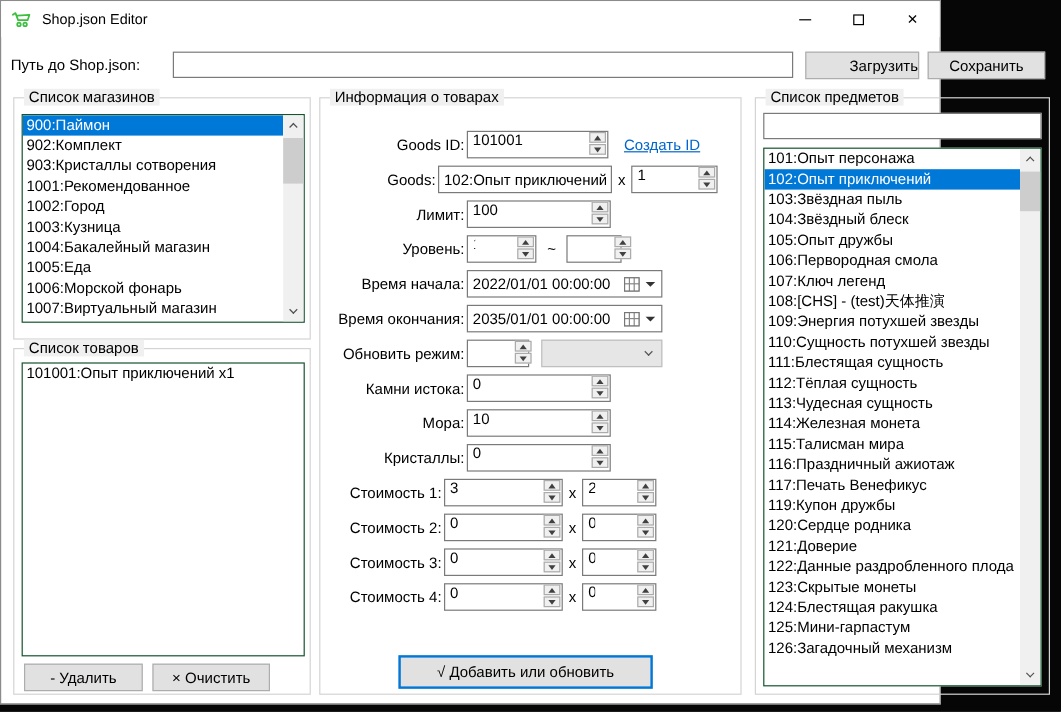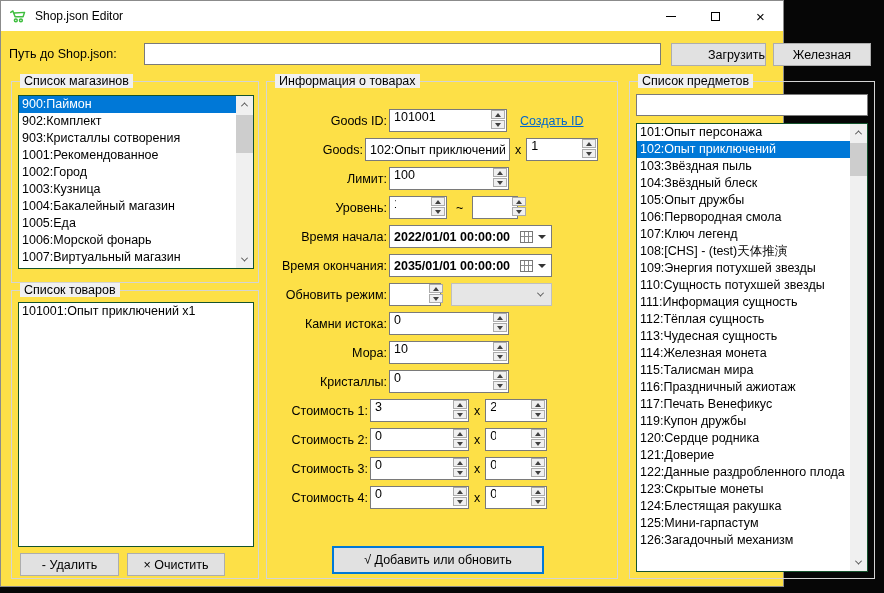--- a/index.html
+++ b/index.html
@@ -1,19 +1,19 @@
 <!DOCTYPE html>
 <html><head>
 <meta charset="utf-8">
 <style>
   html,body{margin:0;padding:0;background:#000;}
   *{box-sizing:border-box;}
   .stage{width:884px;height:593px;background:#060606;position:relative;
          font-family:"Liberation Sans",sans-serif;font-size:12.5px;color:#000;}
-  .window{position:absolute;left:0;top:0;width:784px;height:587px;background:#fde047;
+  .window{position:absolute;left:0;top:0;width:784px;height:587px;background:#ffffff;
           border:1px solid #8b8b8b;}
   
   .titlebar{position:absolute;left:0;top:0;right:0;height:30px;background:#fff;
             display:flex;align-items:center;}
   .title-icon{margin-left:8px;width:18px;height:16px;flex:0 0 auto;}
   .title-text{margin-left:8px;font-size:12px;}
   .caption{position:absolute;right:0;top:0;height:30px;display:flex;}
   .cap-btn{width:45px;height:30px;display:flex;align-items:center;justify-content:center;}
   .min-glyph{width:10px;height:1px;background:#000;}
   .max-glyph{width:9px;height:9px;border:1px solid #000;}
@@ -67,21 +67,21 @@
   .tri-up{width:0;height:0;border-left:3px solid transparent;border-right:3px solid transparent;border-bottom:4px solid #404040;}
   .tri-down{width:0;height:0;border-left:3px solid transparent;border-right:3px solid transparent;border-top:4px solid #404040;}
   .w118{width:118px;} .w120{width:120px;} .w58{width:58px;} .w46{width:46px;}
   .w52{width:52px;} .w72{width:72px;} .w99{width:99px;} .w62{width:62px;}
   .tbox{border:1px solid #7a7a7a;background:#fff;height:23px;padding:0 4px;font:inherit;flex:0 0 auto;}
   #goods-name-input{width:145px;}
   .xsep{margin:0 5px;} .tildesep{margin:0 9px;}
   .link{color:#0066cc;text-decoration:underline;margin-left:13px;cursor:pointer;}
   .dtp{width:163px;height:23px;border:1px solid #7a7a7a;background:#fff;display:flex;
        align-items:center;padding-left:4px;flex:0 0 auto;}
-  .dtp-text{flex:1;white-space:nowrap;overflow:hidden;font-weight:bold;}
+  .dtp-text{flex:1;white-space:nowrap;overflow:hidden;}
   .cal-icon{width:13px;height:12px;border:1px solid #777;background:#888;display:grid;
             grid-template-columns:1fr 1fr 1fr;grid-template-rows:1fr 1fr;gap:1px;flex:0 0 auto;}
   .cal-icon i{background:#fff;}
   .dtp-arrow{width:0;height:0;border-left:4px solid transparent;border-right:4px solid transparent;
              border-top:4px solid #333;margin:0 5px;flex:0 0 auto;}
   .combo{width:101px;height:23px;background:#e6e6e6;border:1px solid #bfbfbf;display:flex;
          align-items:center;margin-left:10px;flex:0 0 auto;}
   .combo .ctext{flex:1;}
   .combo .chev{margin-right:8px;border-color:#555;}
   #submit-btn{position:absolute;left:65px;top:464px;width:212px;height:28px;
@@ -111,21 +111,21 @@
           </div>
       <div class="cap-btn">
             <span class="close-glyph">×</span>
           </div>
     </div>
   </div>
 
   <span class="path-label">Путь до Shop.json:</span>
   <input class="tinput" id="path-input" value="" style="">
   <button class="btn" id="load-btn">Загрузить</button>
-  <button class="btn" id="save-btn">Железная</button>
+  <button class="btn" id="save-btn">Сохранить</button>
 
   <div class="groupbox" id="gb-shops">
     <span class="gb-title">Список магазинов</span>
     <div class="listbox has-scroll" id="shops-list">
       <div class="list-items">
             <div class="list-item selected">900:Паймон</div>
             <div class="list-item">902:Комплект</div>
             <div class="list-item">903:Кристаллы сотворения</div>
             <div class="list-item">1001:Рекомендованное</div>
             <div class="list-item">1002:Город</div>
@@ -453,21 +453,21 @@
             <div class="list-item">101:Опыт персонажа</div>
             <div class="list-item selected">102:Опыт приключений</div>
             <div class="list-item">103:Звёздная пыль</div>
             <div class="list-item">104:Звёздный блеск</div>
             <div class="list-item">105:Опыт дружбы</div>
             <div class="list-item">106:Первородная смола</div>
             <div class="list-item">107:Ключ легенд</div>
             <div class="list-item">108:[CHS] - (test)天体推演</div>
             <div class="list-item">109:Энергия потухшей звезды</div>
             <div class="list-item">110:Сущность потухшей звезды</div>
-            <div class="list-item">111:Информация сущность</div>
+            <div class="list-item">111:Блестящая сущность</div>
             <div class="list-item">112:Тёплая сущность</div>
             <div class="list-item">113:Чудесная сущность</div>
             <div class="list-item">114:Железная монета</div>
             <div class="list-item">115:Талисман мира</div>
             <div class="list-item">116:Праздничный ажиотаж</div>
             <div class="list-item">117:Печать Венефикус</div>
             <div class="list-item">119:Купон дружбы</div>
             <div class="list-item">120:Сердце родника</div>
             <div class="list-item">121:Доверие</div>
             <div class="list-item">122:Данные раздробленного плода</div>

